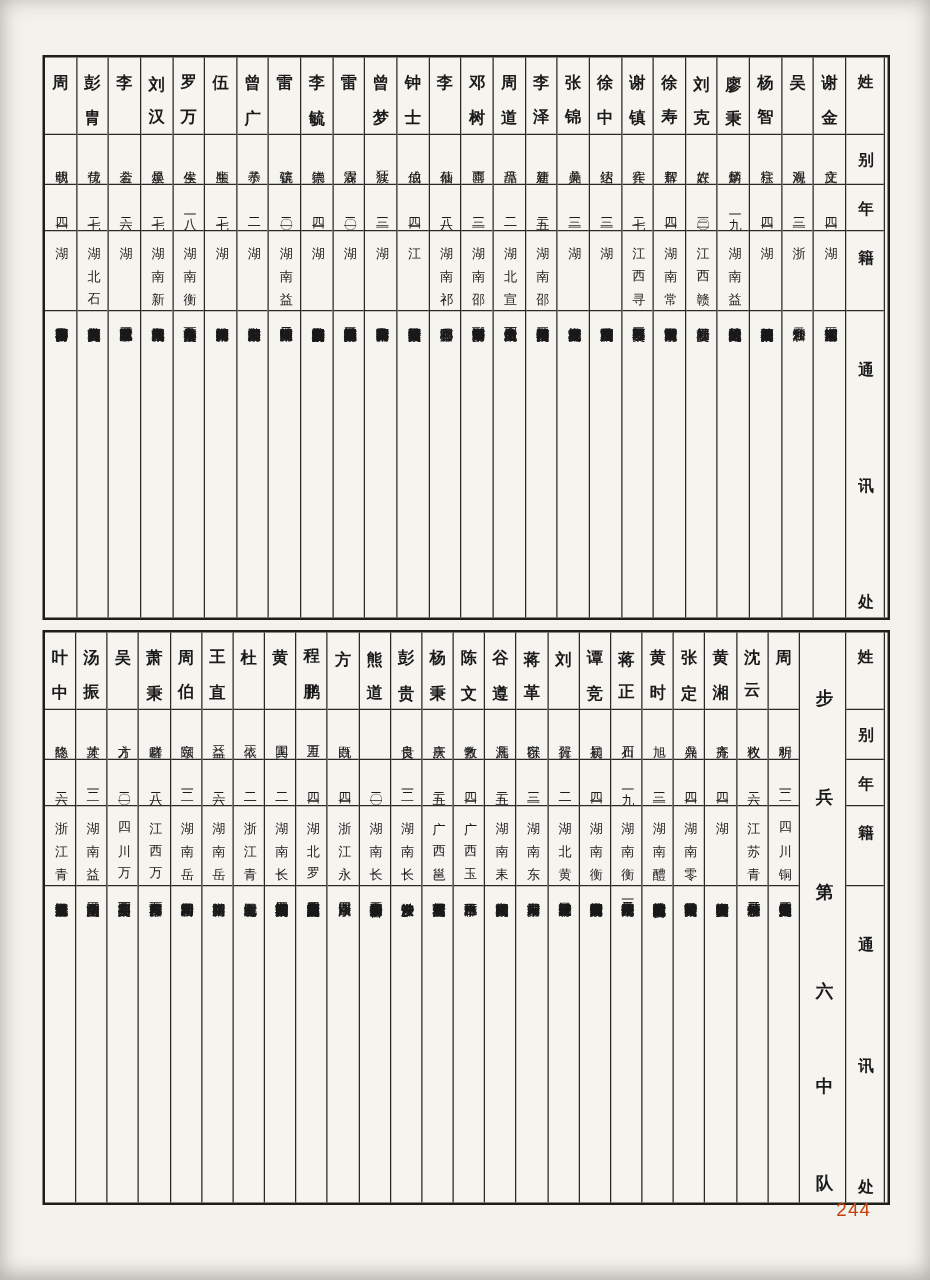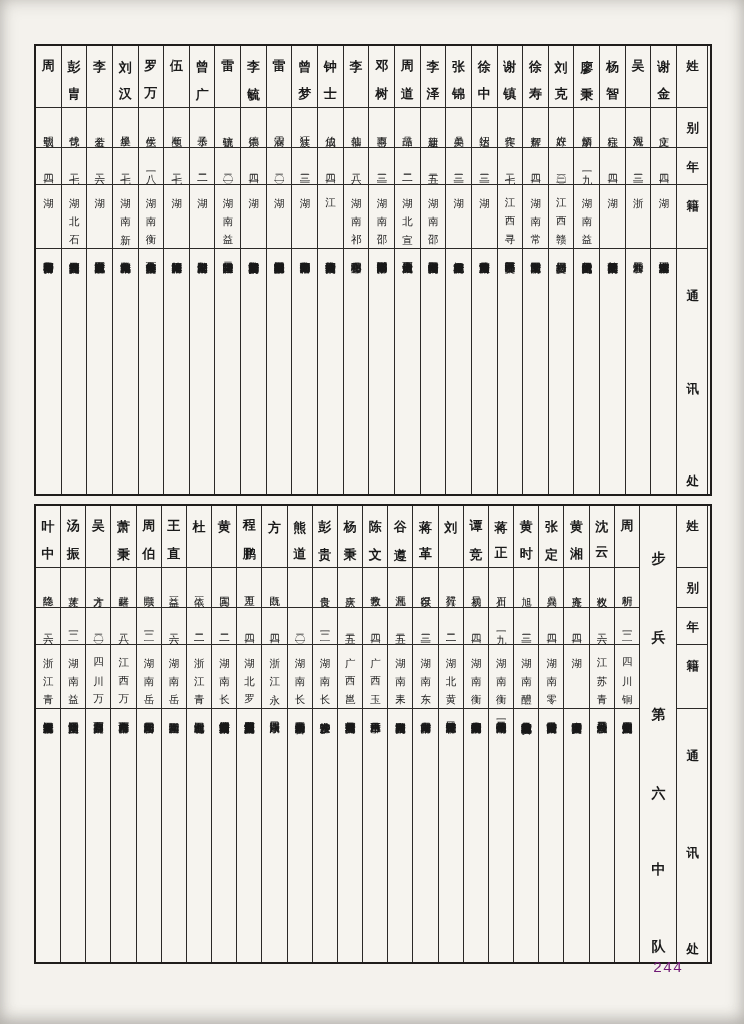--- a/index.html
+++ b/index.html
@@ -37,22 +37,22 @@
   .c-origin{height:64px;}
   .c-origin>span{font-size:10.5px;line-height:11.5px;padding:4px 0;text-align:justify;text-align-last:justify;}
   .c-addr{flex:1 1 auto;border-bottom:none;}
   .c-addr>span{font-size:10.5px;line-height:11.5px;padding:5px 0 4px 0;text-align:start;}
   .hdr .cell>span{font-weight:bold;font-size:12.5px;text-align:justify;text-align-last:justify;}
   .hdr .c-addr>span{padding:30px 0;height:100%;}
   .c-sect{height:100%;border-bottom:none;}
   .c-sect>span{font-weight:bold;font-size:14px;padding:34px 0;text-align:justify;text-align-last:justify;}
   .page-number{
     position:absolute;left:653px;top:960px;width:60px;
-    font-family:Liberation Mono, monospace;
-    font-size:15px;letter-spacing:1px;color:#701a75;
+    font-family:Liberation Sans, sans-serif;
+    font-size:15px;letter-spacing:1px;color:#c2410c;text-align:center;
   }
 </style>
 </head>
 <body>
 
 <div class="page">
   <div id="t1" class="vtable">
       <div class="col hdr">
         <div class="cell c-name">
           <span>姓名</span>

